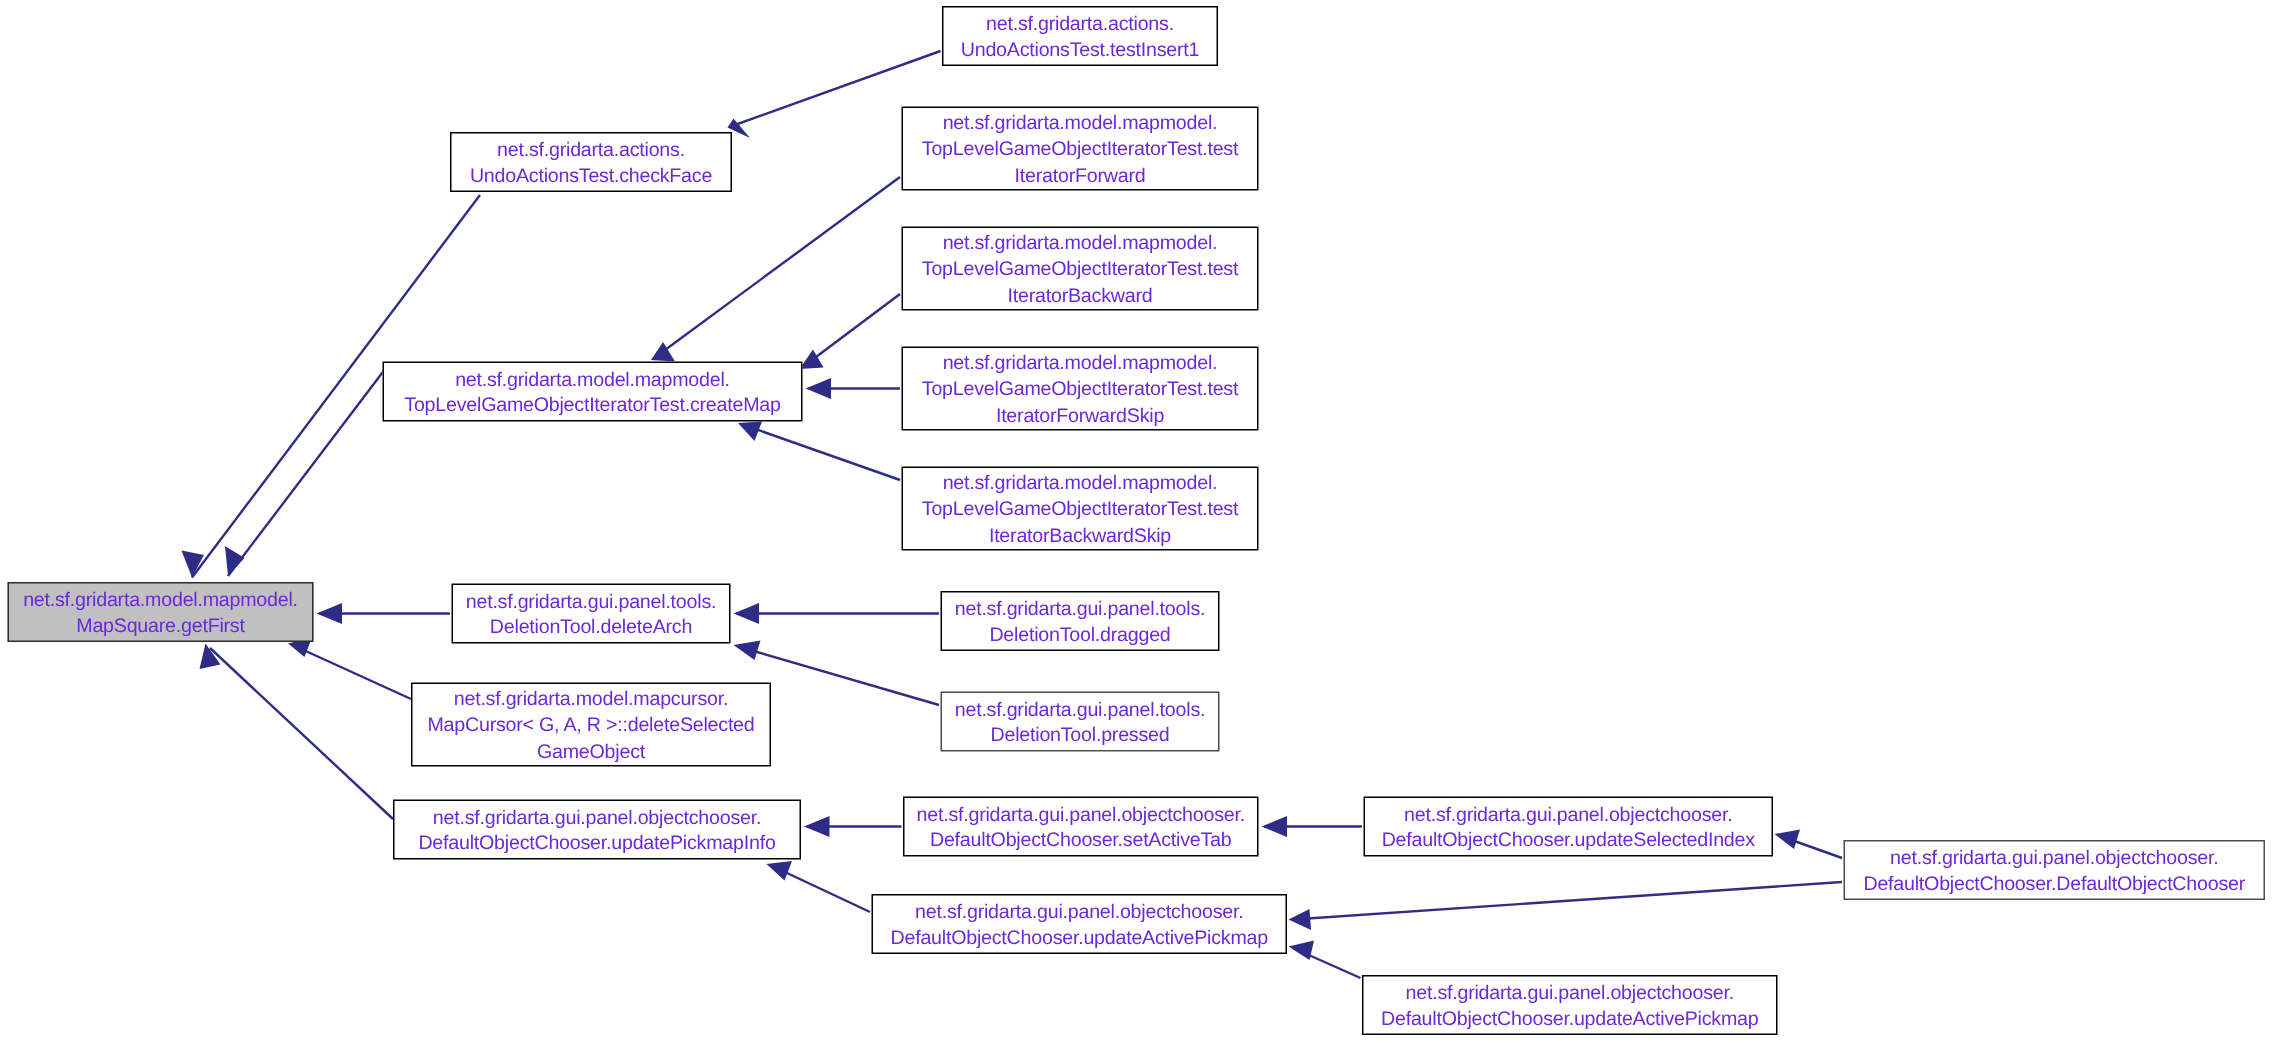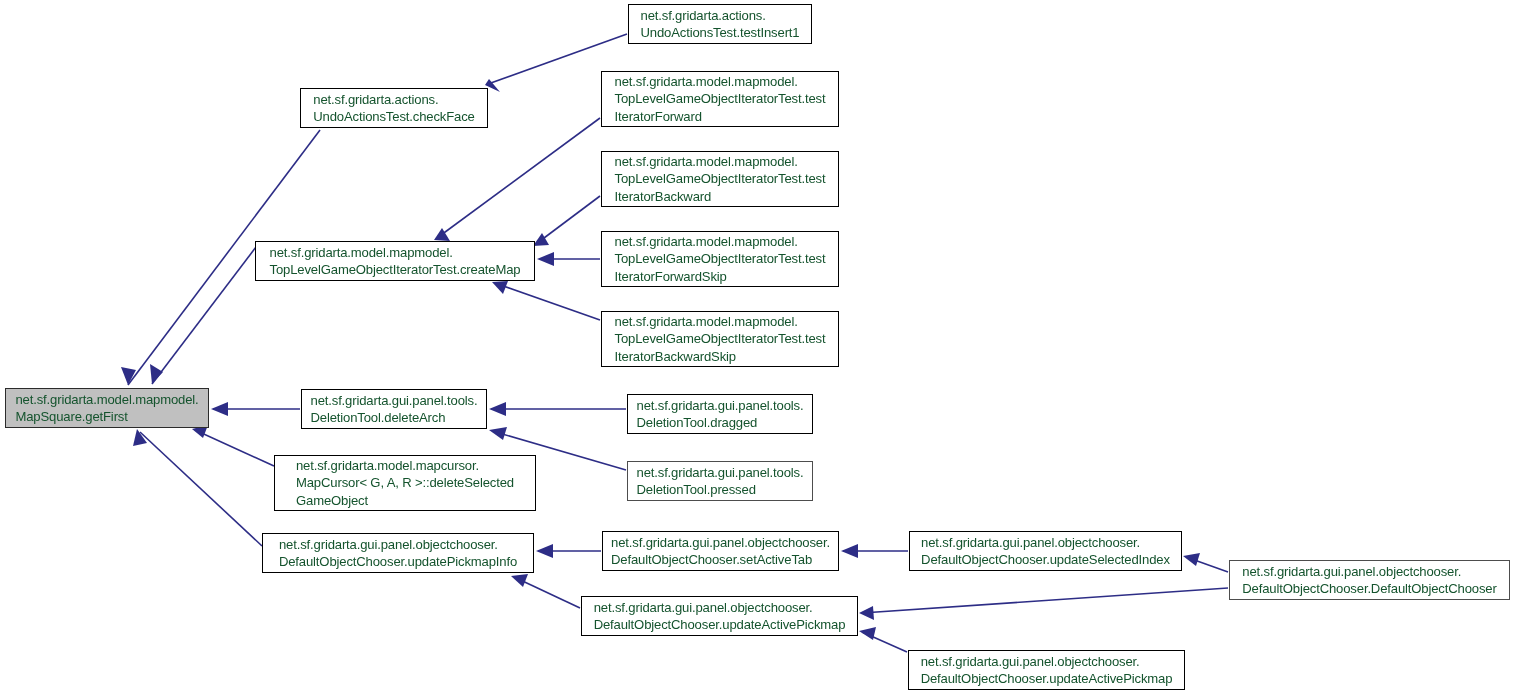--- a/index.html
+++ b/index.html
@@ -29,25 +29,25 @@
   }
   .edge-head {
     fill: #2d2d86;
     stroke: none;
   }
   .node {
     position: absolute;
     box-sizing: border-box;
     border: 1px solid #000000;
     background: #ffffff;
-    color: #14532d;
+    color: #6d28d9;
     display: flex;
     align-items: center;
     justify-content: center;
-    text-align: left;
+    text-align: center;
     line-height: 1.32;
     font-size: 13.1px;
     letter-spacing: -0.15px;
     white-space: pre-line;
     padding: 0 3px;
   }
   .node.root {
     background: #c0c0c0;
     border: 1px solid #2b2b2b;
   }
@@ -153,21 +153,21 @@
 IteratorForwardSkip</div>
       <div class="node" style="left: 601px; top: 311px; width: 238px; height: 56px;">net.sf.gridarta.model.mapmodel.
 TopLevelGameObjectIteratorTest.test
 IteratorBackwardSkip</div>
       <div class="node" style="left: 301px; top: 389px; width: 186px; height: 40px;">net.sf.gridarta.gui.panel.tools.
 DeletionTool.deleteArch</div>
       <div class="node" style="left: 627px; top: 394px; width: 186px; height: 40px;">net.sf.gridarta.gui.panel.tools.
 DeletionTool.dragged</div>
       <div class="node thick" style="left: 627px; top: 461px; width: 186px; height: 40px;">net.sf.gridarta.gui.panel.tools.
 DeletionTool.pressed</div>
-      <div class="node" style="left: 274px; top: 455px; width: 262px; height: 56px;">net.sf.gridarta.model.mapcursor.
+      <div class="node" style="left: 274px; top: 455px; width: 240px; height: 56px;">net.sf.gridarta.model.mapcursor.
 MapCursor&lt; G, A, R &gt;::deleteSelected
 GameObject</div>
       <div class="node" style="left: 262px; top: 533px; width: 272px; height: 40px;">net.sf.gridarta.gui.panel.objectchooser.
 DefaultObjectChooser.updatePickmapInfo</div>
       <div class="node" style="left: 602px; top: 531px; width: 237px; height: 40px;">net.sf.gridarta.gui.panel.objectchooser.
 DefaultObjectChooser.setActiveTab</div>
       <div class="node" style="left: 909px; top: 531px; width: 273px; height: 40px;">net.sf.gridarta.gui.panel.objectchooser.
 DefaultObjectChooser.updateSelectedIndex</div>
       <div class="node thick" style="left: 1229px; top: 560px; width: 281px; height: 40px;">net.sf.gridarta.gui.panel.objectchooser.
 DefaultObjectChooser.DefaultObjectChooser</div>

